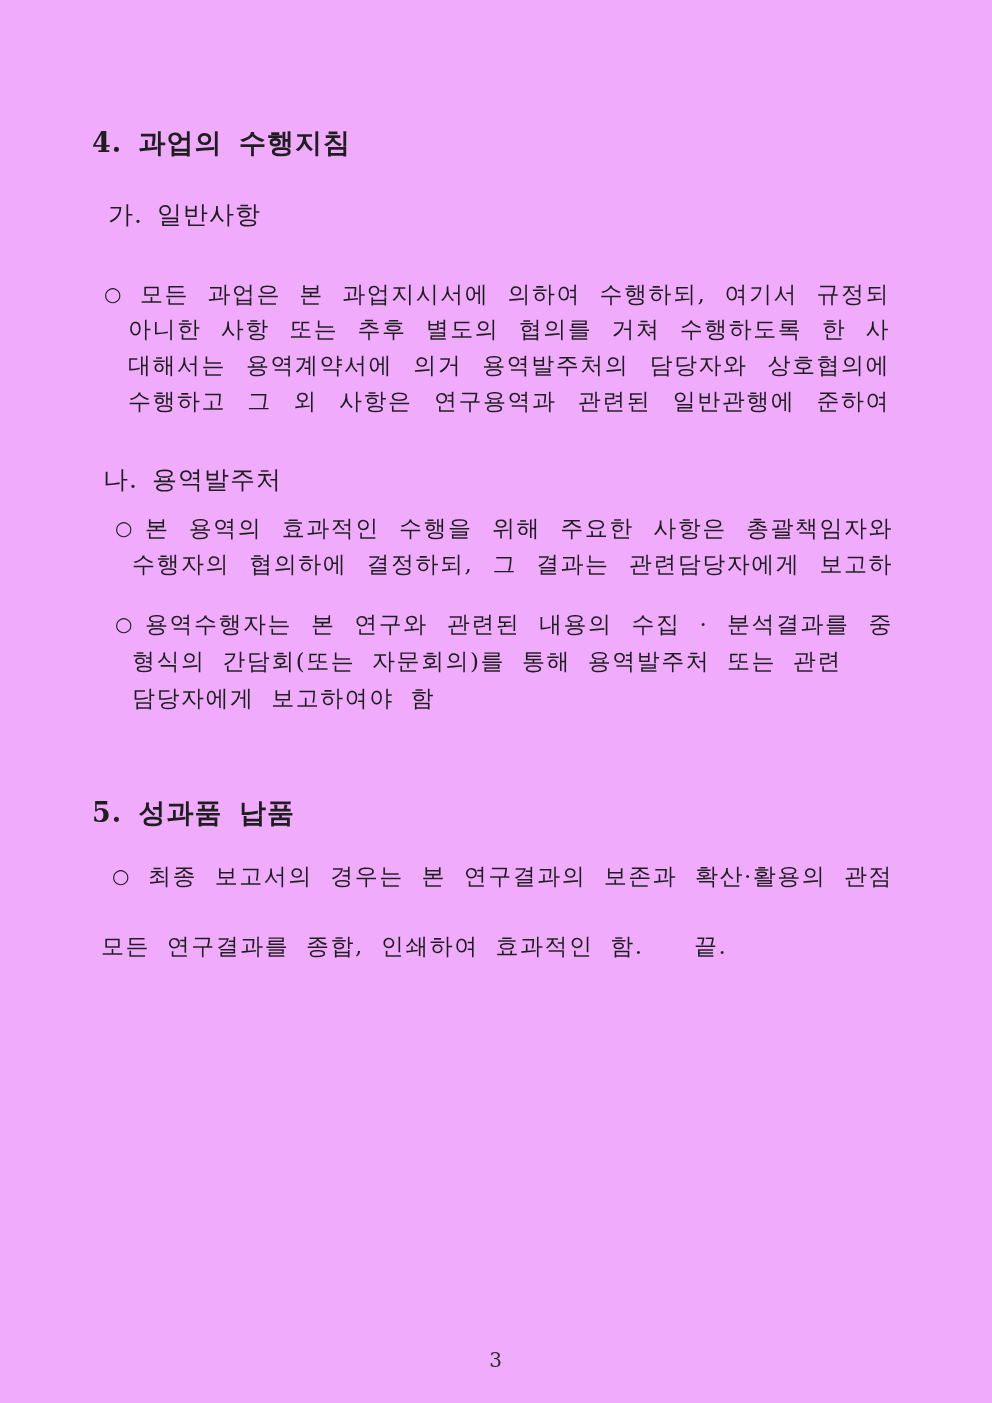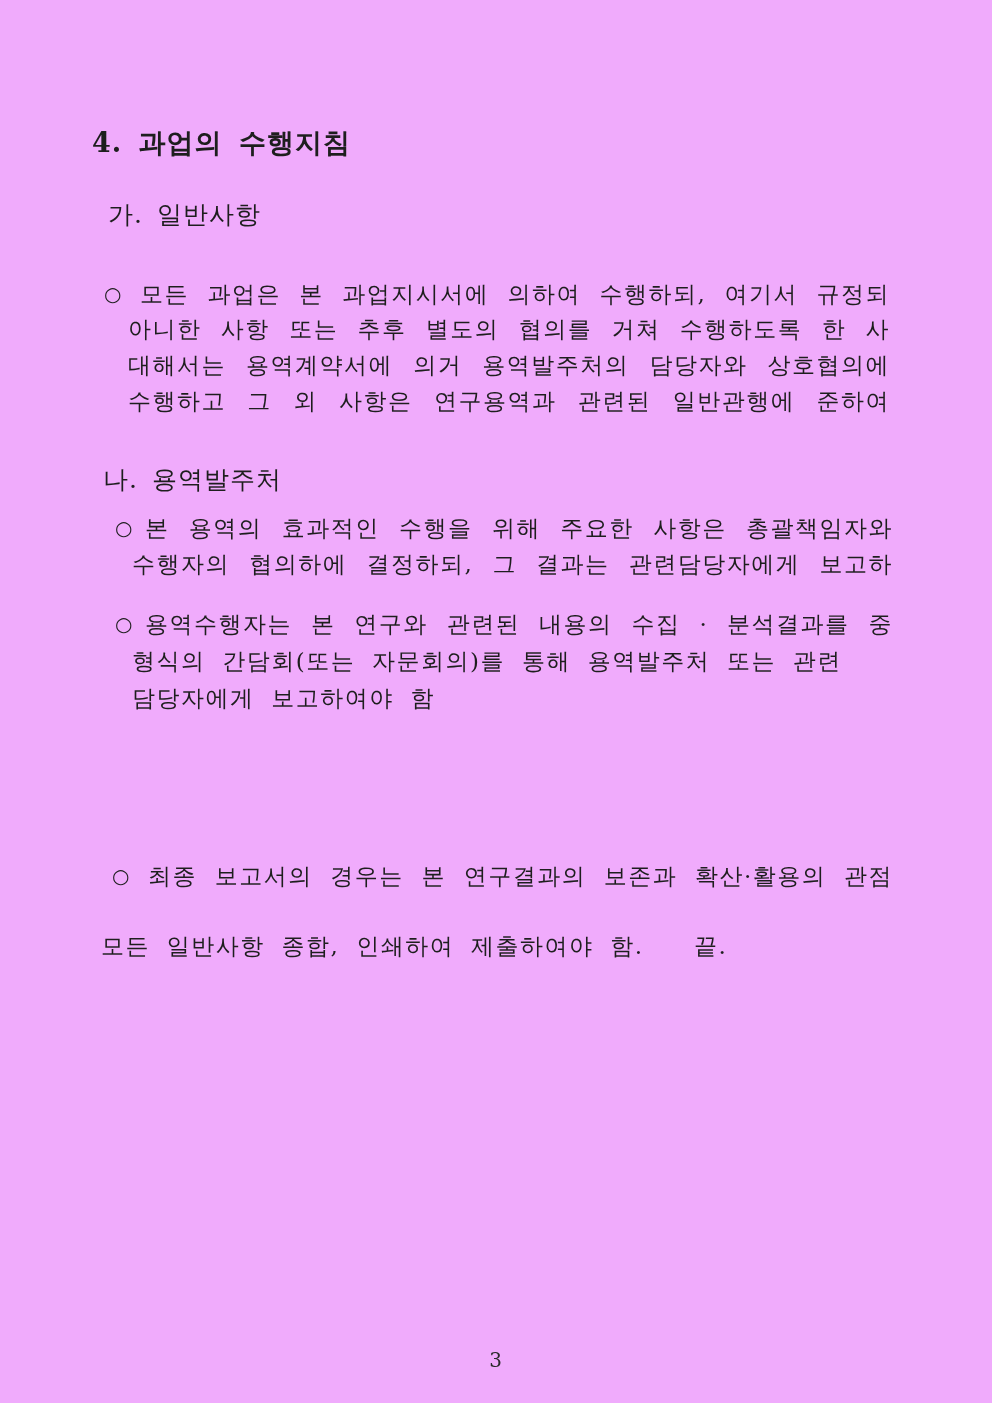--- a/index.html
+++ b/index.html
@@ -75,20 +75,21 @@
 
   <div class="abs bullet" style="left:115px; top:513px;">○</div>
   <div class="abs ln just" style="left:145px; top:513px; width:748px;">본 용역의 효과적인 수행을 위해 주요한 사항은 총괄책임자와 용역</div>
   <div class="abs ln just" style="left:132px; top:549px; width:761px;">수행자의 협의하에 결정하되, 그 결과는 관련담당자에게 보고하여야 함</div>
 
   <div class="abs bullet" style="left:115px; top:609px;">○</div>
   <div class="abs ln just" style="left:145px; top:609px; width:748px;">용역수행자는 본 연구와 관련된 내용의 수집 · 분석결과를 중간보고</div>
   <div class="abs ln" style="left:132px; top:646px;">형식의 간담회(또는 자문회의)를 통해 용역발주처 또는 관련</div>
   <div class="abs ln" style="left:132px; top:667px;margin-top:16px;">담당자에게 보고하여야 함</div>
 
+  <div class="abs h1" style="left:92px; top:795px;">5. 성과품 납품</div>
 
   <div class="abs bullet" style="left:112px; top:861px;">○</div>
   <div class="abs ln just" style="left:148px; top:861px; width:745px;">최종 보고서의 경우는 본 연구결과의 보존과 확산·활용의 관점에서</div>
-  <div class="abs ln pre" style="left:101px; top:931px;">모든 일반사항 종합, 인쇄하여 제출하여야 함.   끝.</div>
+  <div class="abs ln pre" style="left:101px; top:931px;">모든 연구결과를 종합, 인쇄하여 효과적인 함.   끝.</div>
 
   <div class="abs pageno" style="top:1348px;">3</div>
 
 </div>
 
 </body></html>

